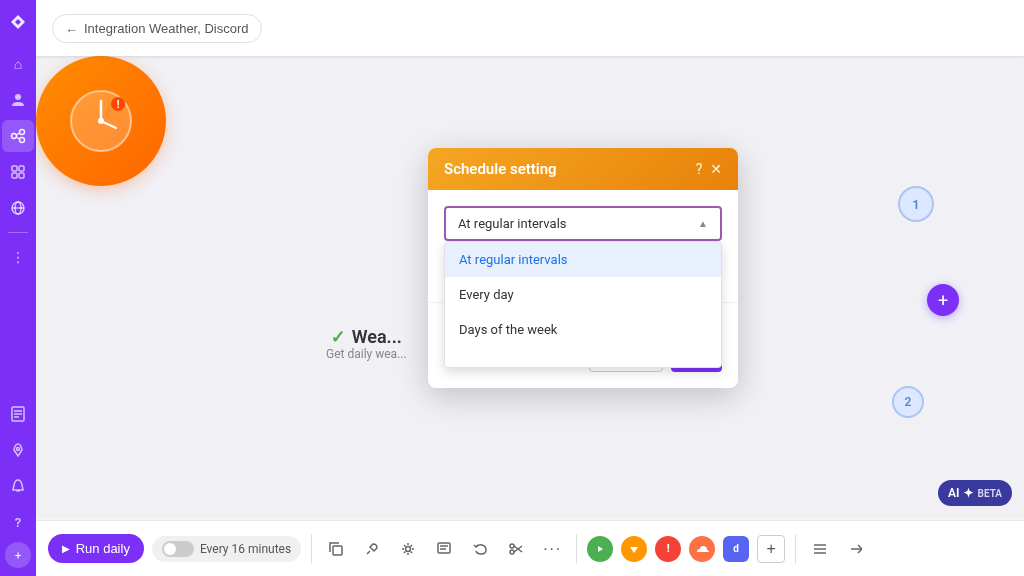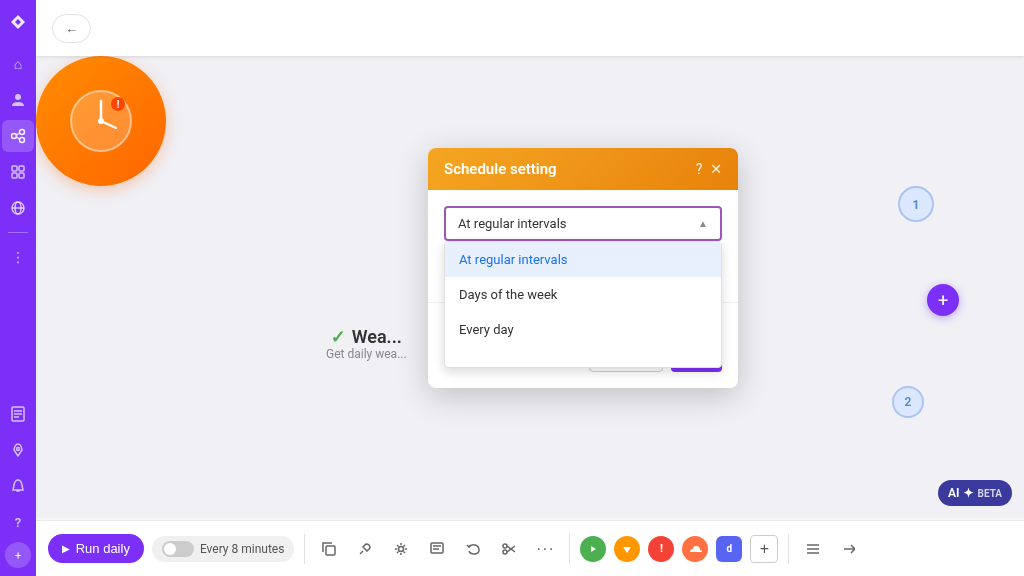--- a/index.html
+++ b/index.html
@@ -478,20 +478,21 @@
     <div class="sidebar-icon" style="color:rgba(255,255,255,0.7); font-size:13px; font-weight:600;">?</div>
     <div class="sidebar-icon" style="background:rgba(255,255,255,0.2); color:white; font-size:11px; border-radius:50%; width:26px; height:26px;">+</div>
   </div>
 </div>
 
 <div class="main">
 
   <div class="topbar">
     <button class="back-btn">
       <span>←</span>
+      <span>Integration Weather, Discord</span>
     </button>
   </div>
 
   <div class="canvas">
 
     <div class="clock-node">
       <svg width="70" height="70" viewBox="0 0 70 70">
         <circle cx="35" cy="35" r="30" fill="rgba(255,255,255,0.2)" stroke="rgba(255,255,255,0.5)" stroke-width="2"></circle>
         <circle cx="35" cy="35" r="3" fill="white"></circle>
         <line x1="35" y1="35" x2="35" y2="15" stroke="white" stroke-width="2.5" stroke-linecap="round"></line>
@@ -524,21 +525,21 @@
   </div>
 
   <div class="toolbar">
     <button class="run-btn">
       <span class="play-icon">▶</span>
       <span>Run daily</span>
     </button>
 
     <div class="toggle-container">
       <div class="toggle-switch"></div>
-      <span class="toggle-label">Every 8 minutes</span>
+      <span class="toggle-label">Every 16 minutes</span>
     </div>
 
     <div class="toolbar-divider"></div>
 
     <button class="toolbar-icon-btn">
       <svg width="14" height="14" viewBox="0 0 14 14" fill="none" stroke="#666" stroke-width="1.5">
         <rect x="4" y="4" width="9" height="9" rx="1"></rect>
         <path d="M1 10 L1 1 L10 1" stroke="#666" stroke-width="1.5" fill="none"></path>
       </svg>
     </button>
@@ -641,37 +642,37 @@
 
         <div class="dropdown-container">
           <div class="dropdown-selected">
             <span>At regular intervals</span>
             <span class="dropdown-arrow">▲</span>
           </div>
 
           <div class="dropdown-list">
             <div class="dropdown-item active">
               <span>At regular intervals</span>
-            </div>
-            <div class="dropdown-item">
-              <span>Days of the week</span>
             </div>
             <div class="dropdown-item" style="position:relative;">
               <span>Every day</span>
               
               <svg style="position:absolute; left:-60px; top:-20px; pointer-events:none;" width="80" height="50" viewBox="0 0 80 50">
                 <defs>
                   <marker id="arrowhead" markerWidth="8" markerHeight="6" refX="6" refY="3" orient="auto">
                     <polygon points="0 0, 8 3, 0 6" fill="#e53935"></polygon>
                   </marker>
                 </defs>
                 <path d="M 60 5 Q 30 5 8 35" stroke="#e53935" stroke-width="2.5" fill="none" marker-end="url(#arrowhead)"></path>
               </svg>
             </div>
             <div class="dropdown-item">
+              <span>Days of the week</span>
+            </div>
+            <div class="dropdown-item">
               
             </div>
 
           </div>
         </div>
       </div>
 
       <div style="padding: 0 16px 4px;">
         <div class="info-text">run. You can specify time-of-day intervals, weekdays or months.</div>
       </div>

